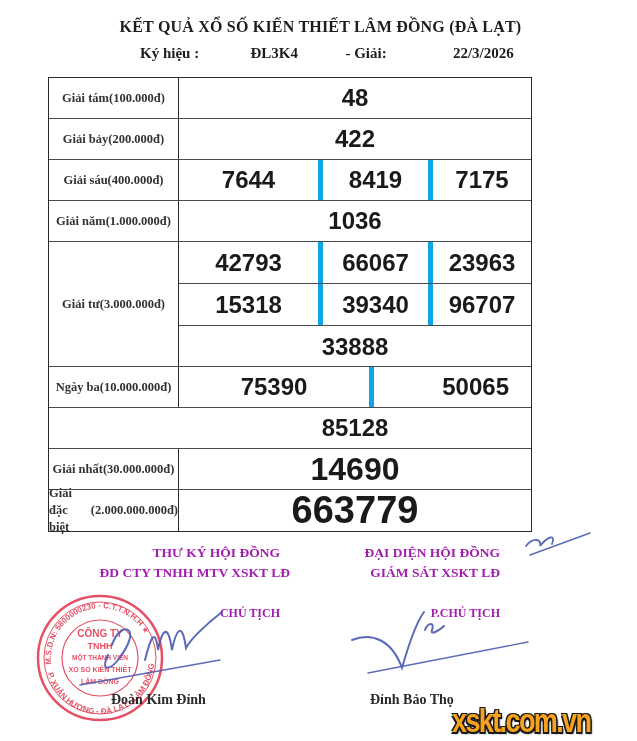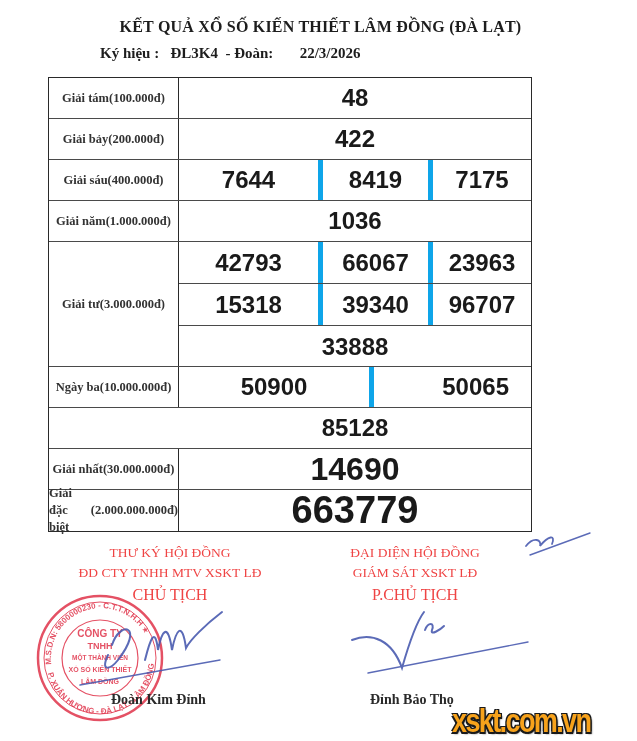--- a/index.html
+++ b/index.html
@@ -7,57 +7,57 @@
       width: 637px; height: 741px; background: #ffffff; position: relative; overflow: hidden;
       font-family: "Liberation Serif", "DejaVu Serif", serif; color: #1d1d1d;
     }
     .title {
       position: absolute; left: 0; top: 18px; width: 637px; text-align: center;
       font-size: 16px; font-weight: bold; letter-spacing: 0.2px; padding-left: 4px; box-sizing: border-box;
     }
     .subtitle {
       position: absolute; left: 100px; top: 45px; font-size: 15px; font-weight: bold; white-space: pre;
     }
-    .subtitle span { display: inline-block; }
+    .subtitle span { display: inline-block; margin-left: 40px; }
     .table {
       position: absolute; left: 48px; top: 77px; width: 484px; height: 455px;
       border: 1.5px solid #2a2a2a; box-sizing: border-box;
     }
     .row { position: absolute; left: 0; width: 100%; border-bottom: 1px solid #4a4a4a; box-sizing: border-box; }
     .row.last { border-bottom: none; }
     .label {
       position: absolute; left: 0; top: 0; width: 130px; height: 100%;
       border-right: 1.5px solid #2a2a2a; box-sizing: border-box;
       display: flex; flex-direction: row; align-items: center; justify-content: center;
       font-size: 12.5px; font-weight: bold; line-height: 17px; color: #333;
     }
     .vals { position: absolute; left: 130px; top: 0; right: 0; height: 100%; }
     .cell {
       position: absolute; top: 0; height: 100%; display: flex; align-items: center; justify-content: center;
       font-family: "Liberation Sans", "DejaVu Sans", sans-serif; font-weight: bold; font-size: 24px; color: #1a1a1a;
       box-sizing: border-box;
     }
     .cell.bl { border-left: 5px solid #0ea5e9; }
     .subrow { position: absolute; left: 0; right: 0; border-bottom: 1px solid #4a4a4a; box-sizing: border-box; }
-    .sig { position: absolute; font-weight: normal; font-size: 13.5px; text-align: center; color: #ef4444; }
-    .sig.big { font-size: 16px; }
+    .sig { position: absolute; font-weight: bold; font-size: 13.5px; text-align: right; color: #a21caf; }
+    .sig.big { font-size: 12px; margin-top: 20px; }
     .name { position: absolute; font-weight: bold; font-size: 14px; color: #2a2a2a; }
     .watermark {
       position: absolute; left: 452px; top: 702px; font-family: "Liberation Sans", "DejaVu Sans", sans-serif;
       font-weight: bold; font-size: 33px; color: #f7a21b; letter-spacing: -2px; transform: scaleX(0.82);
       transform-origin: left top;
       text-shadow: -1.5px -1.5px 0 #1a1a1a, 1.5px -1.5px 0 #1a1a1a, -1.5px 1.5px 0 #1a1a1a, 1.5px 1.5px 0 #1a1a1a, 2px 2px 2px #555;
     }
     svg.abs { position: absolute; left: 0; top: 0; }
   </style>
 </head>
 <body>
 
 <div class="title">KẾT QUẢ XỔ SỐ KIẾN THIẾT LÂM ĐỒNG (ĐÀ LẠT)</div>
-<div class="subtitle"><span>Ký hiệu :</span>   <span>ĐL3K4</span>  <span>- Đoàn:</span>       <span>22/3/2026</span></div>
+<div class="subtitle"><span>Ký hiệu :</span>   <span>ĐL3K4</span>  <span>- Giải:</span>       <span>22/3/2026</span></div>
 
 <div class="table">
 
   <div class="row" style="top:0;height:41px">
     <div class="label">
         <span>Giải tám</span>
         <span>(100.000đ)</span>
       </div>
     <div class="vals">
         <div class="cell" style="left:0;width:100%">48</div>
@@ -115,21 +115,21 @@
       <div class="cell" style="top:84px;height:41px;left:0;width:100%">33888</div>
     </div>
   </div>
 
   <div class="row" style="top:289px;height:41px">
     <div class="label">
         <span>Ngày ba</span>
         <span>(10.000.000đ)</span>
       </div>
     <div class="vals">
-      <div class="cell" style="left:0;width:190px">50900</div>
+      <div class="cell" style="left:0;width:190px">75390</div>
       <div class="cell bl" style="left:190px;right:0;justify-content:flex-end;padding-right:22px">50065</div>
     </div>
   </div>
 
   <div class="row" style="top:330px;height:41px">
     <div class="vals">
         <div class="cell" style="left:0;width:100%">85128</div>
       </div>
   </div>
 

